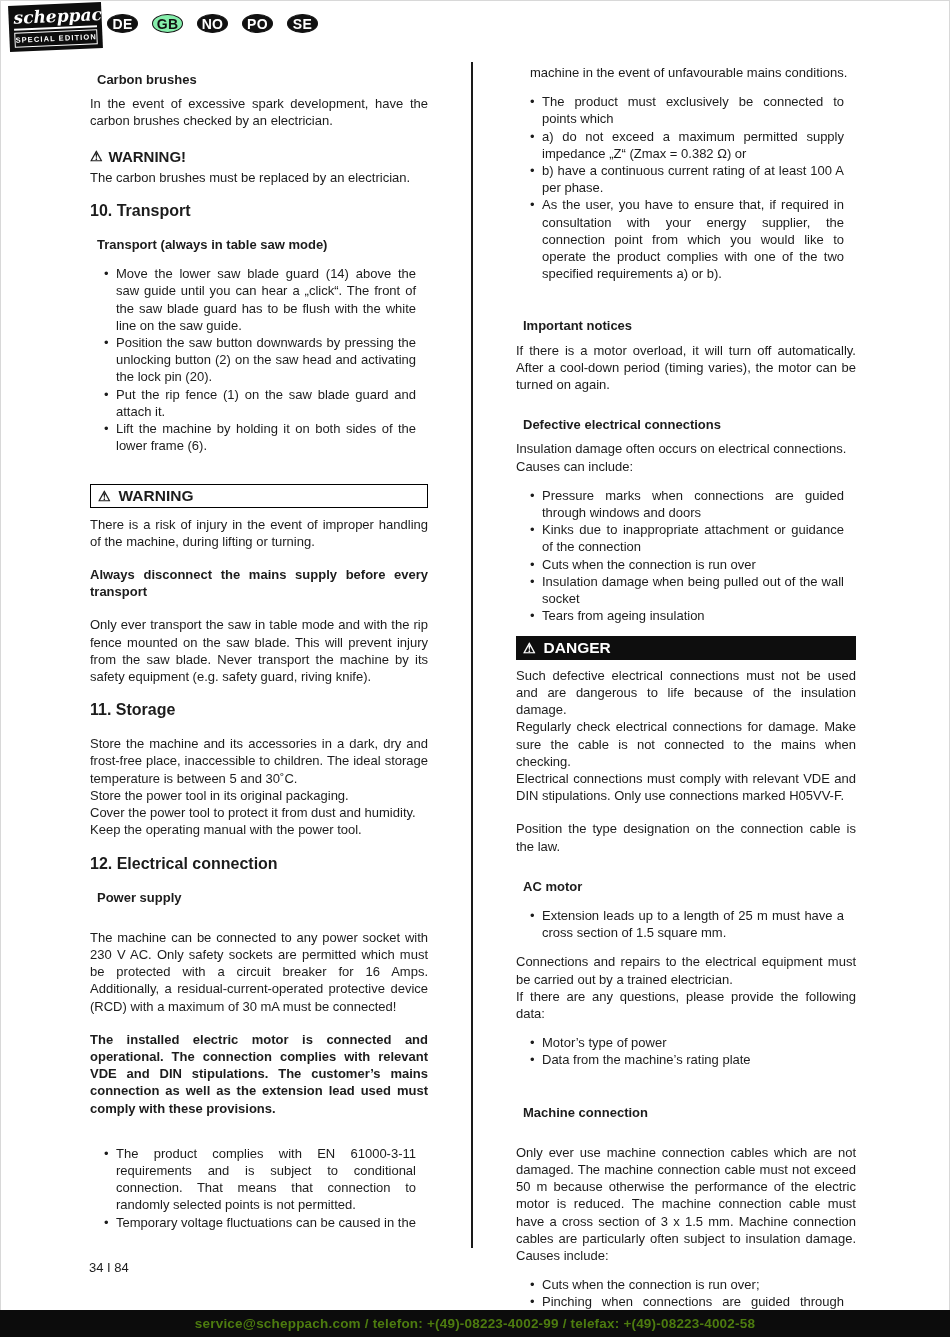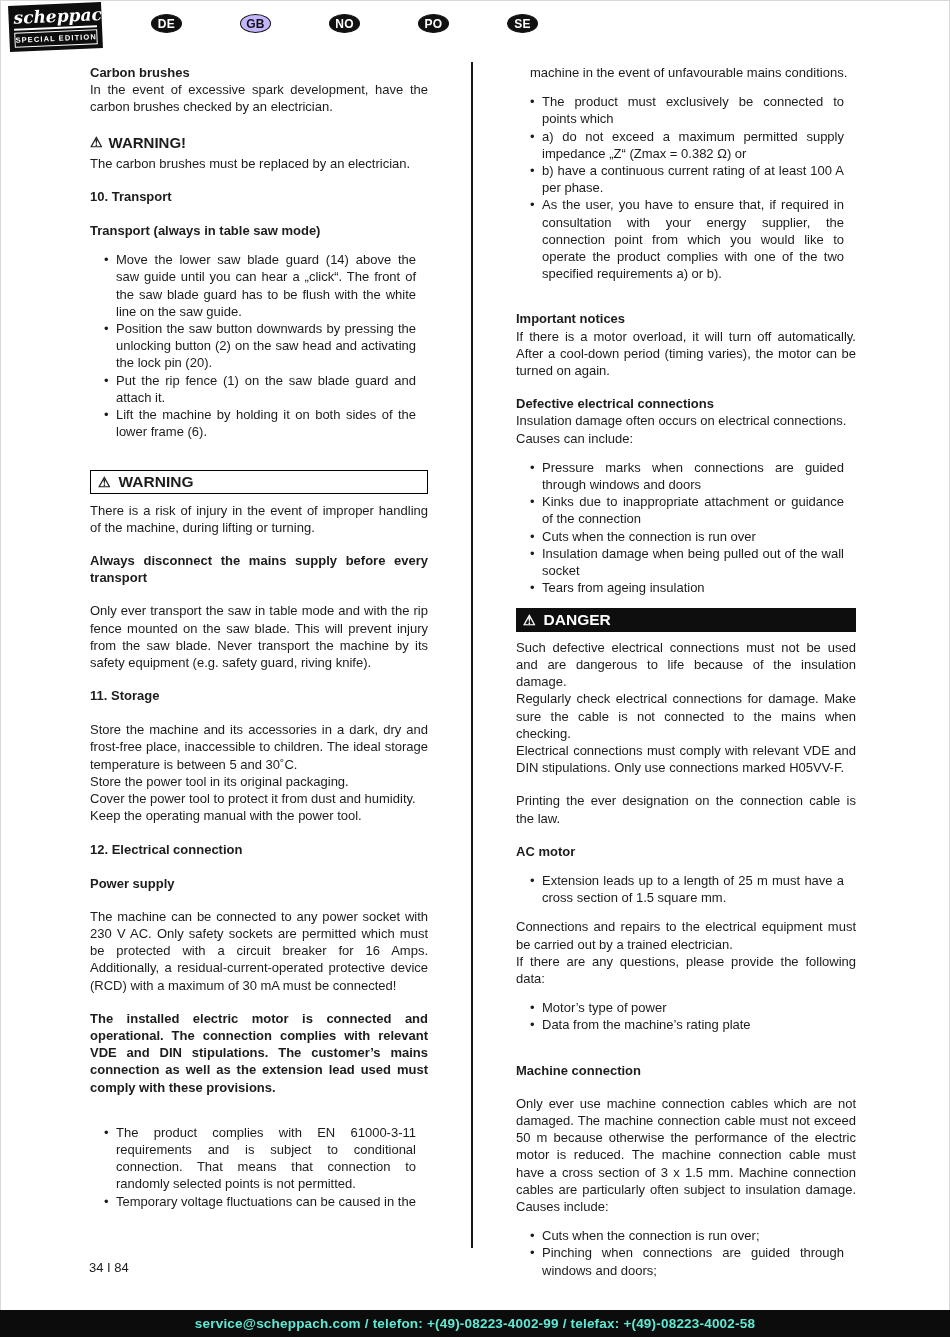--- a/index.html
+++ b/index.html
@@ -41,38 +41,37 @@
     font-size: 7.5px; font-weight: bold;
     letter-spacing: 1.1px;
     padding: 2px 0;
     white-space: nowrap;
   }
   .badges { position: absolute; left: 107px; top: 14px; display: flex; gap: 14px; }
   .lang-badge {
     width: 31px; height: 19px;
     border-radius: 50%;
     display: flex; align-items: center; justify-content: center;
-    font-size: 12px; font-weight: bold;
+    font-size: 14px; font-weight: bold;
     letter-spacing: 0.3px;
-    margin-left: 44px;
   }
   .lang-badge.filled { background: #111; color: #fff; border: 1.5px solid #111; }
-  .lang-badge.outline { background: #c4b5fd; color: #111; border: 1.5px solid #111; }
+  .lang-badge.outline { background: #86efac; color: #111; border: 1.5px solid #111; }
 
   
   .divider { position: absolute; left: 471px; top: 62px; width: 2px; height: 1186px; background: #1a1a1a; }
   .col { position: absolute; top: 64px; font-size: 13px; line-height: 17.2px; }
   .col-left  { left: 90px;  width: 338px; }
   .col-right { left: 516px; width: 340px; }
 
   .para { margin: 0; text-align: justify; }
   .continuation { padding-left: 14px; }
-  .bold-sub { margin: 0; font-weight: bold; text-align: left; }
+  .bold-sub { margin: 7px; font-weight: bold; text-align: left; }
   .bold-para { font-weight: bold; }
-  .section-heading { margin: 14px 0 15px; font-size: 13px; line-height: 21px; font-weight: bold; }
+  .section-heading { margin: 14px 0 15px; font-size: 16px; line-height: 21px; font-weight: bold; }
   .alert-heading {
     display: flex; align-items: center; gap: 6px;
     font-size: 15px; font-weight: bold;
     margin: 2px 0 4px;
   }
   .spacer { height: 16px; }
   .bullets { list-style: none; margin: 12px; padding: 0; }
   .bullets li { position: relative; padding-left: 14px; text-align: justify; }
   .bullets li::before { content: "•"; position: absolute; left: 2px; }
   .warning-box {
@@ -89,21 +88,21 @@
     font-size: 15.5px; font-weight: bold;
     margin: 4px 0 7px;
   }
   .tri { font-size: 14px; line-height: 1; }
 
   
   .page-number { position: absolute; left: 89px; top: 1260px; font-size: 13px; text-align: center; }
   .footer-bar {
     position: absolute; left: 0; bottom: 0;
     width: 100%; height: 27px;
-    background: #0c0c0c; color: #5eead4;
+    background: #0c0c0c; color: #4d7c0f;
     display: flex; align-items: center; justify-content: center;
     font-size: 13.5px; font-weight: bold;
     letter-spacing: 0.2px;
   }
 </style>
 </head>
 <body>
 
 <div class="page">
 
@@ -191,21 +190,21 @@
           <li>Tears from ageing insulation</li>
         </ul>
         <div class="danger-banner">
           <span class="tri">⚠</span>
           <span>DANGER</span>
         </div>
         <p class="para">Such defective electrical connections must not be used and are dangerous to life because of the insulation damage.</p>
         <p class="para">Regularly check electrical connections for damage. Make sure the cable is not connected to the mains when checking.</p>
         <p class="para">Electrical connections must comply with relevant VDE and DIN stipulations. Only use connections marked H05VV-F.</p>
         <div class="spacer"></div>
-        <p class="para">Printing the ever designation on the connection cable is the law.</p>
+        <p class="para">Position the type designation on the connection cable is the law.</p>
         <div class="spacer"></div>
         <p class="bold-sub">AC motor</p>
         <ul class="bullets">
           <li>Extension leads up to a length of 25 m must have a cross section of 1.5 square mm.</li>
         </ul>
         <p class="para">Connections and repairs to the electrical equipment must be carried out by a trained electrician.</p>
         <p class="para">If there are any questions, please provide the following data:</p>
         <ul class="bullets">
           <li>Motor’s type of power</li>
           <li>Data from the machine’s rating plate</li>

